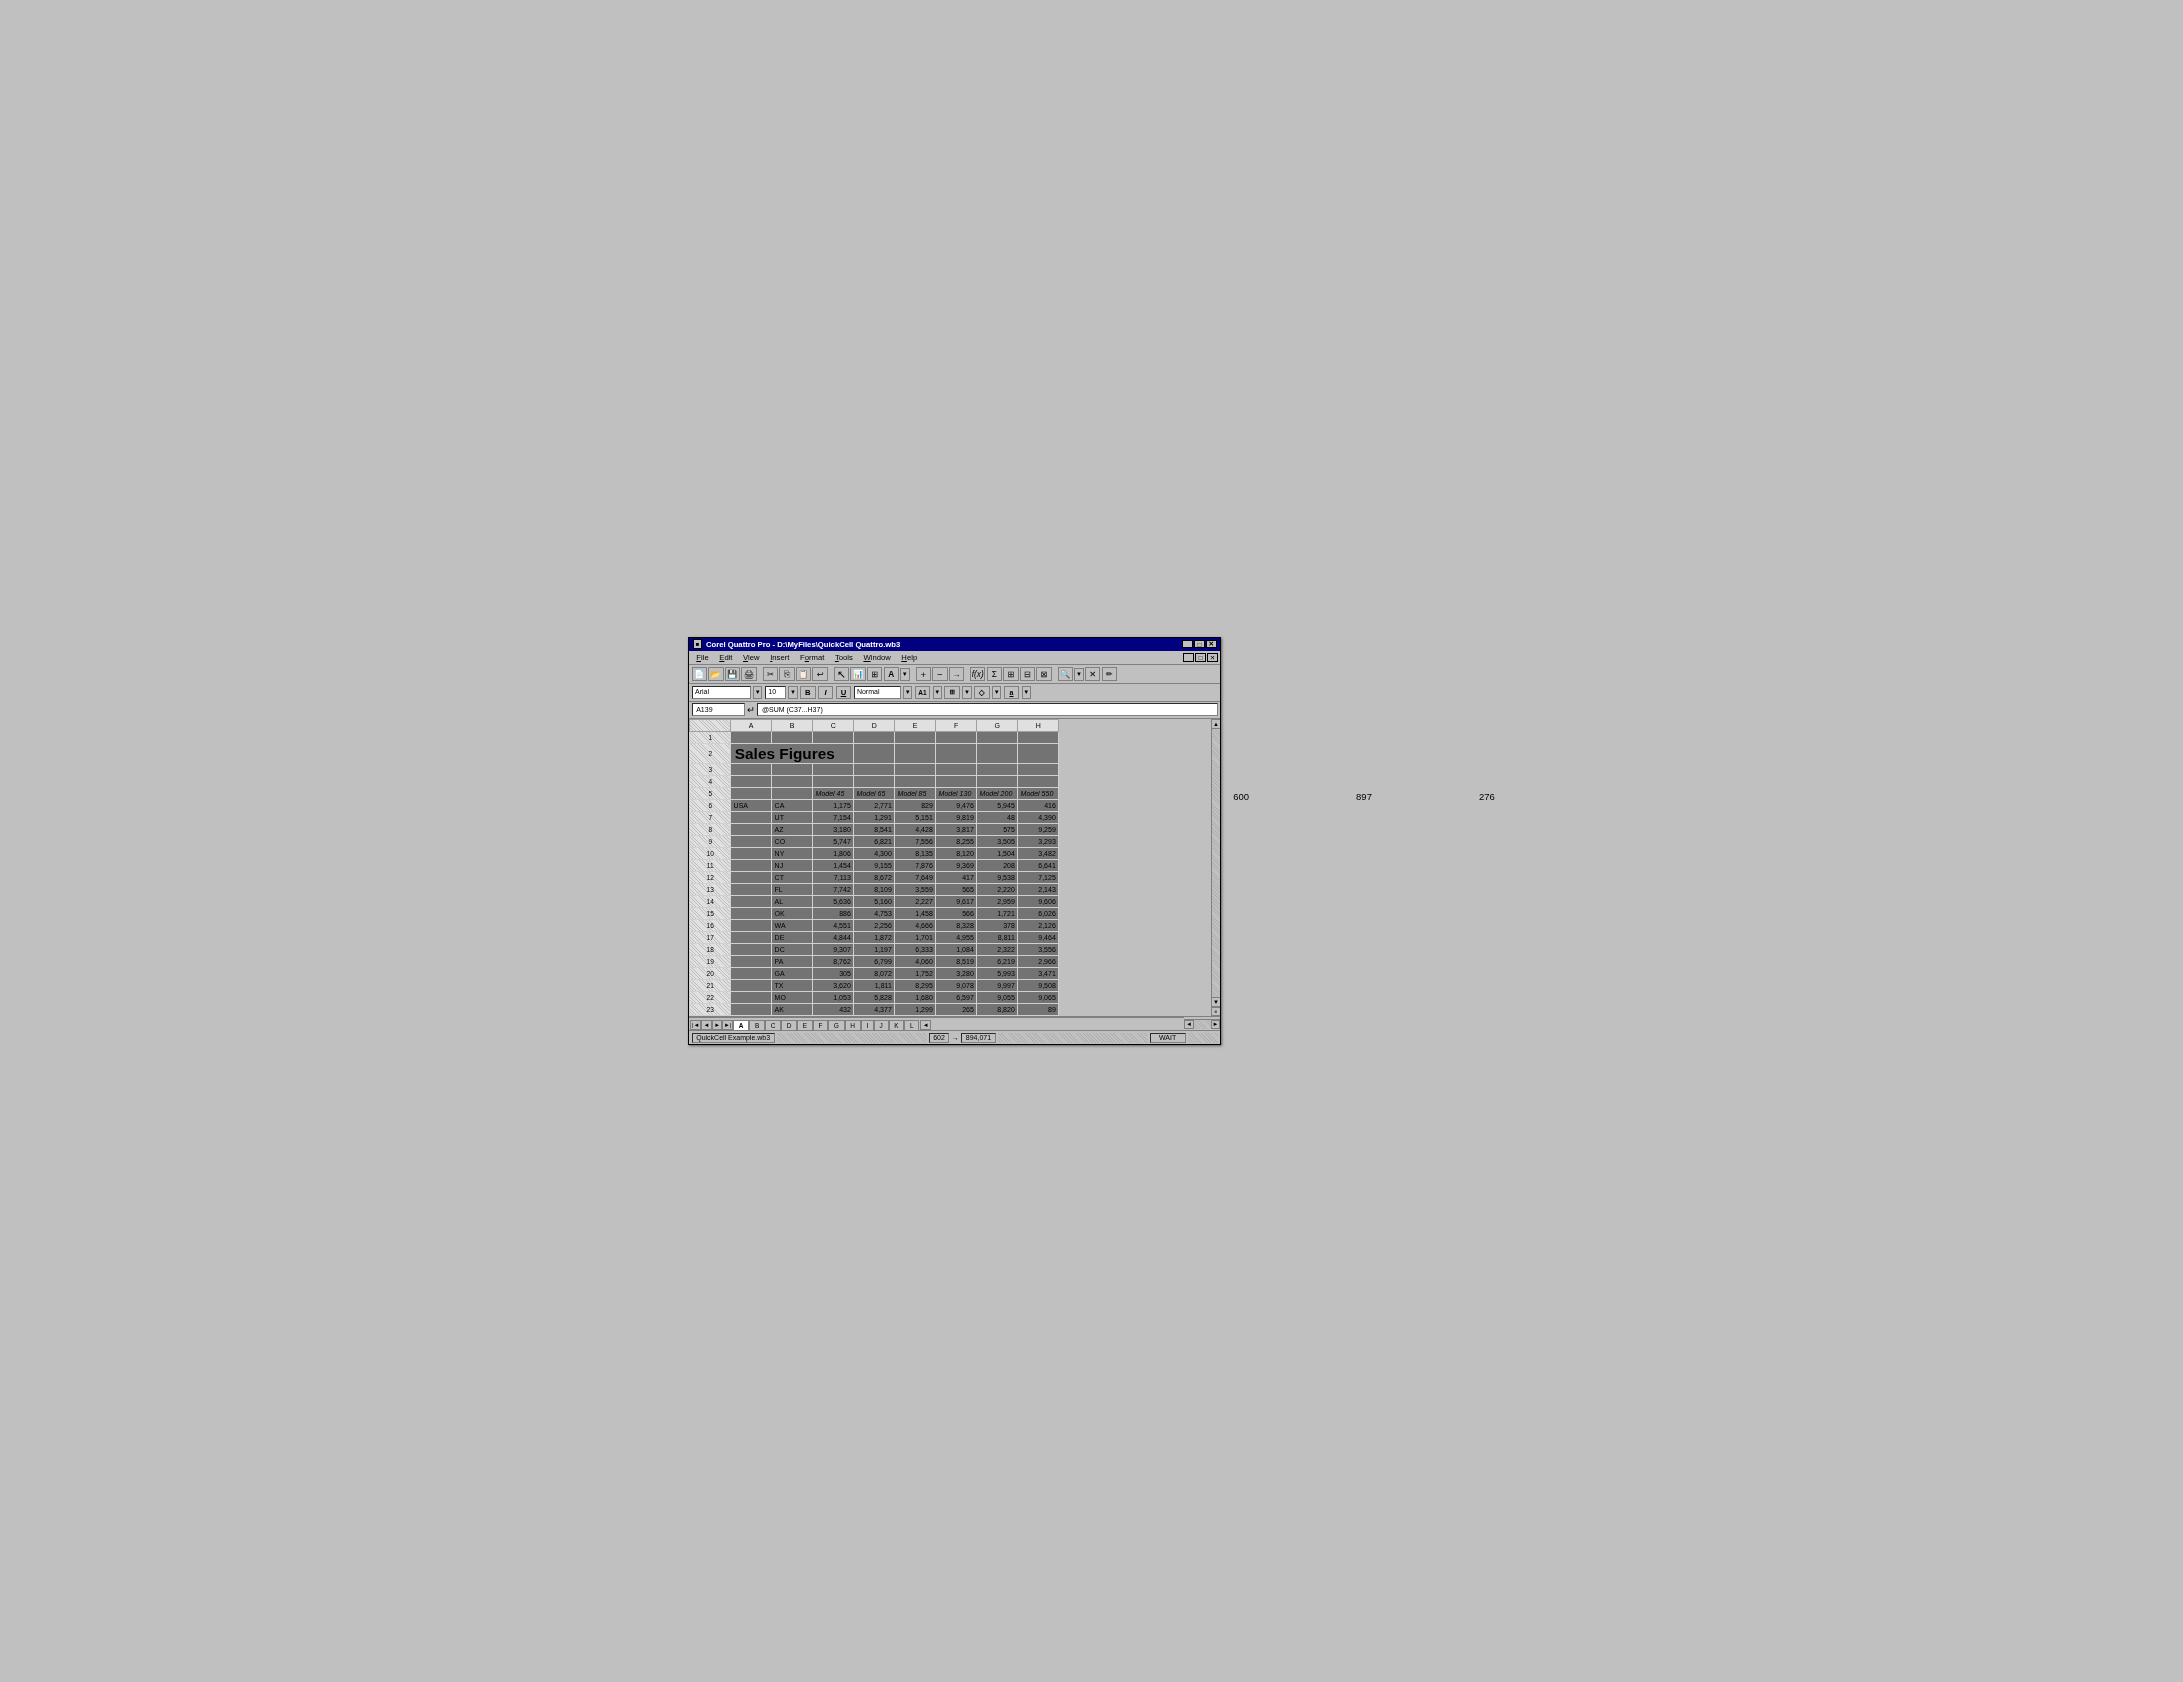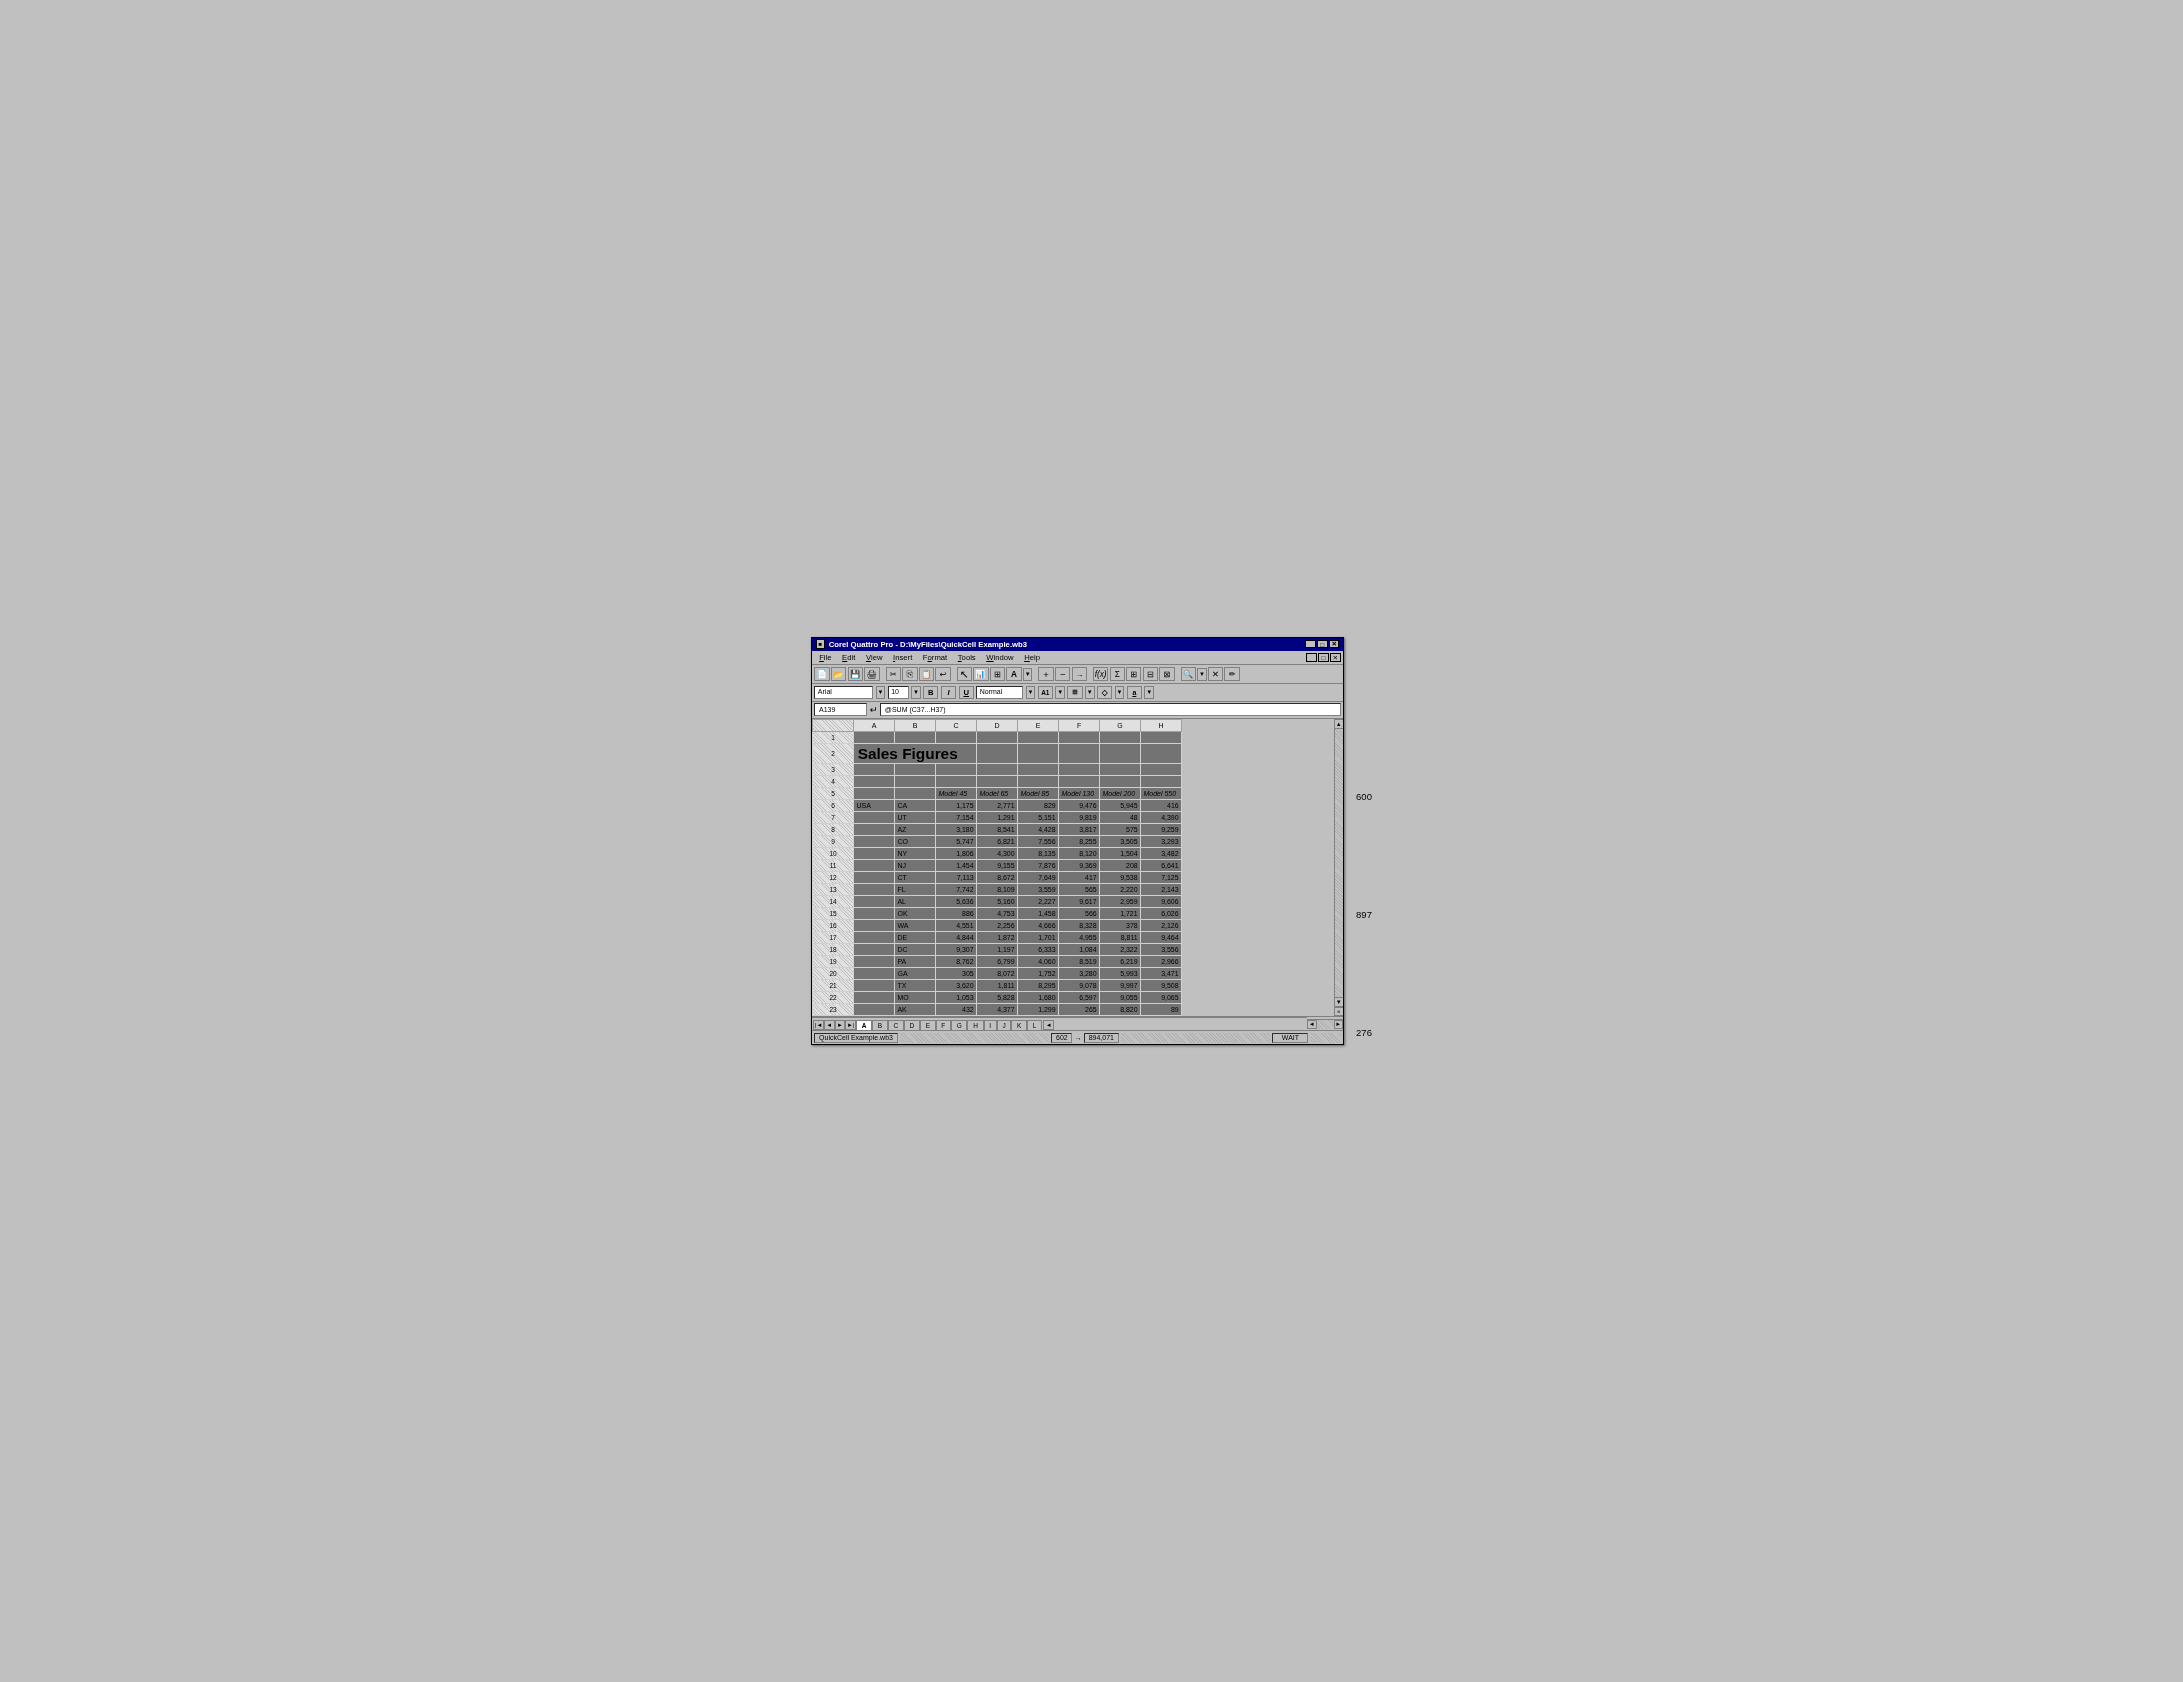--- a/index.html
+++ b/index.html
@@ -332,21 +332,21 @@
         transparent,
         transparent 1.8px,
         rgba(0,0,0,0.1) 1.8px,
         rgba(0,0,0,0.1) 2.4px
       );
     }
 
     
     .ref-labels {
       display: flex;
-      flex-direction: column;
+      flex-direction: row;
       gap: 107px;
       padding-top: 154px;
       font-size: 8.3px;
       font-family: Arial, sans-serif;
     }
     .ref-label {
       font-size: 9.5px;
     }
 
     .scrollbar-h {
@@ -378,21 +378,21 @@
   </style>
 </head>
 <body>
 
 <div class="outer-wrapper">
   <div class="app-window">
 
     <div class="title-bar">
       <div class="title-bar-left">
         <div class="title-icon">■</div>
-        <span>Corel Quattro Pro - D:\MyFiles\QuickCell Example.wb3</span>
+        <span>Corel Quattro Pro - D:\MyFiles\QuickCell Quattro.wb3</span>
       </div>
       <div class="title-bar-buttons">
         <div class="title-btn">_</div>
         <div class="title-btn">□</div>
         <div class="title-btn">✕</div>
       </div>
     </div>
 
     <div class="menu-bar">
       <div class="menu-items">

